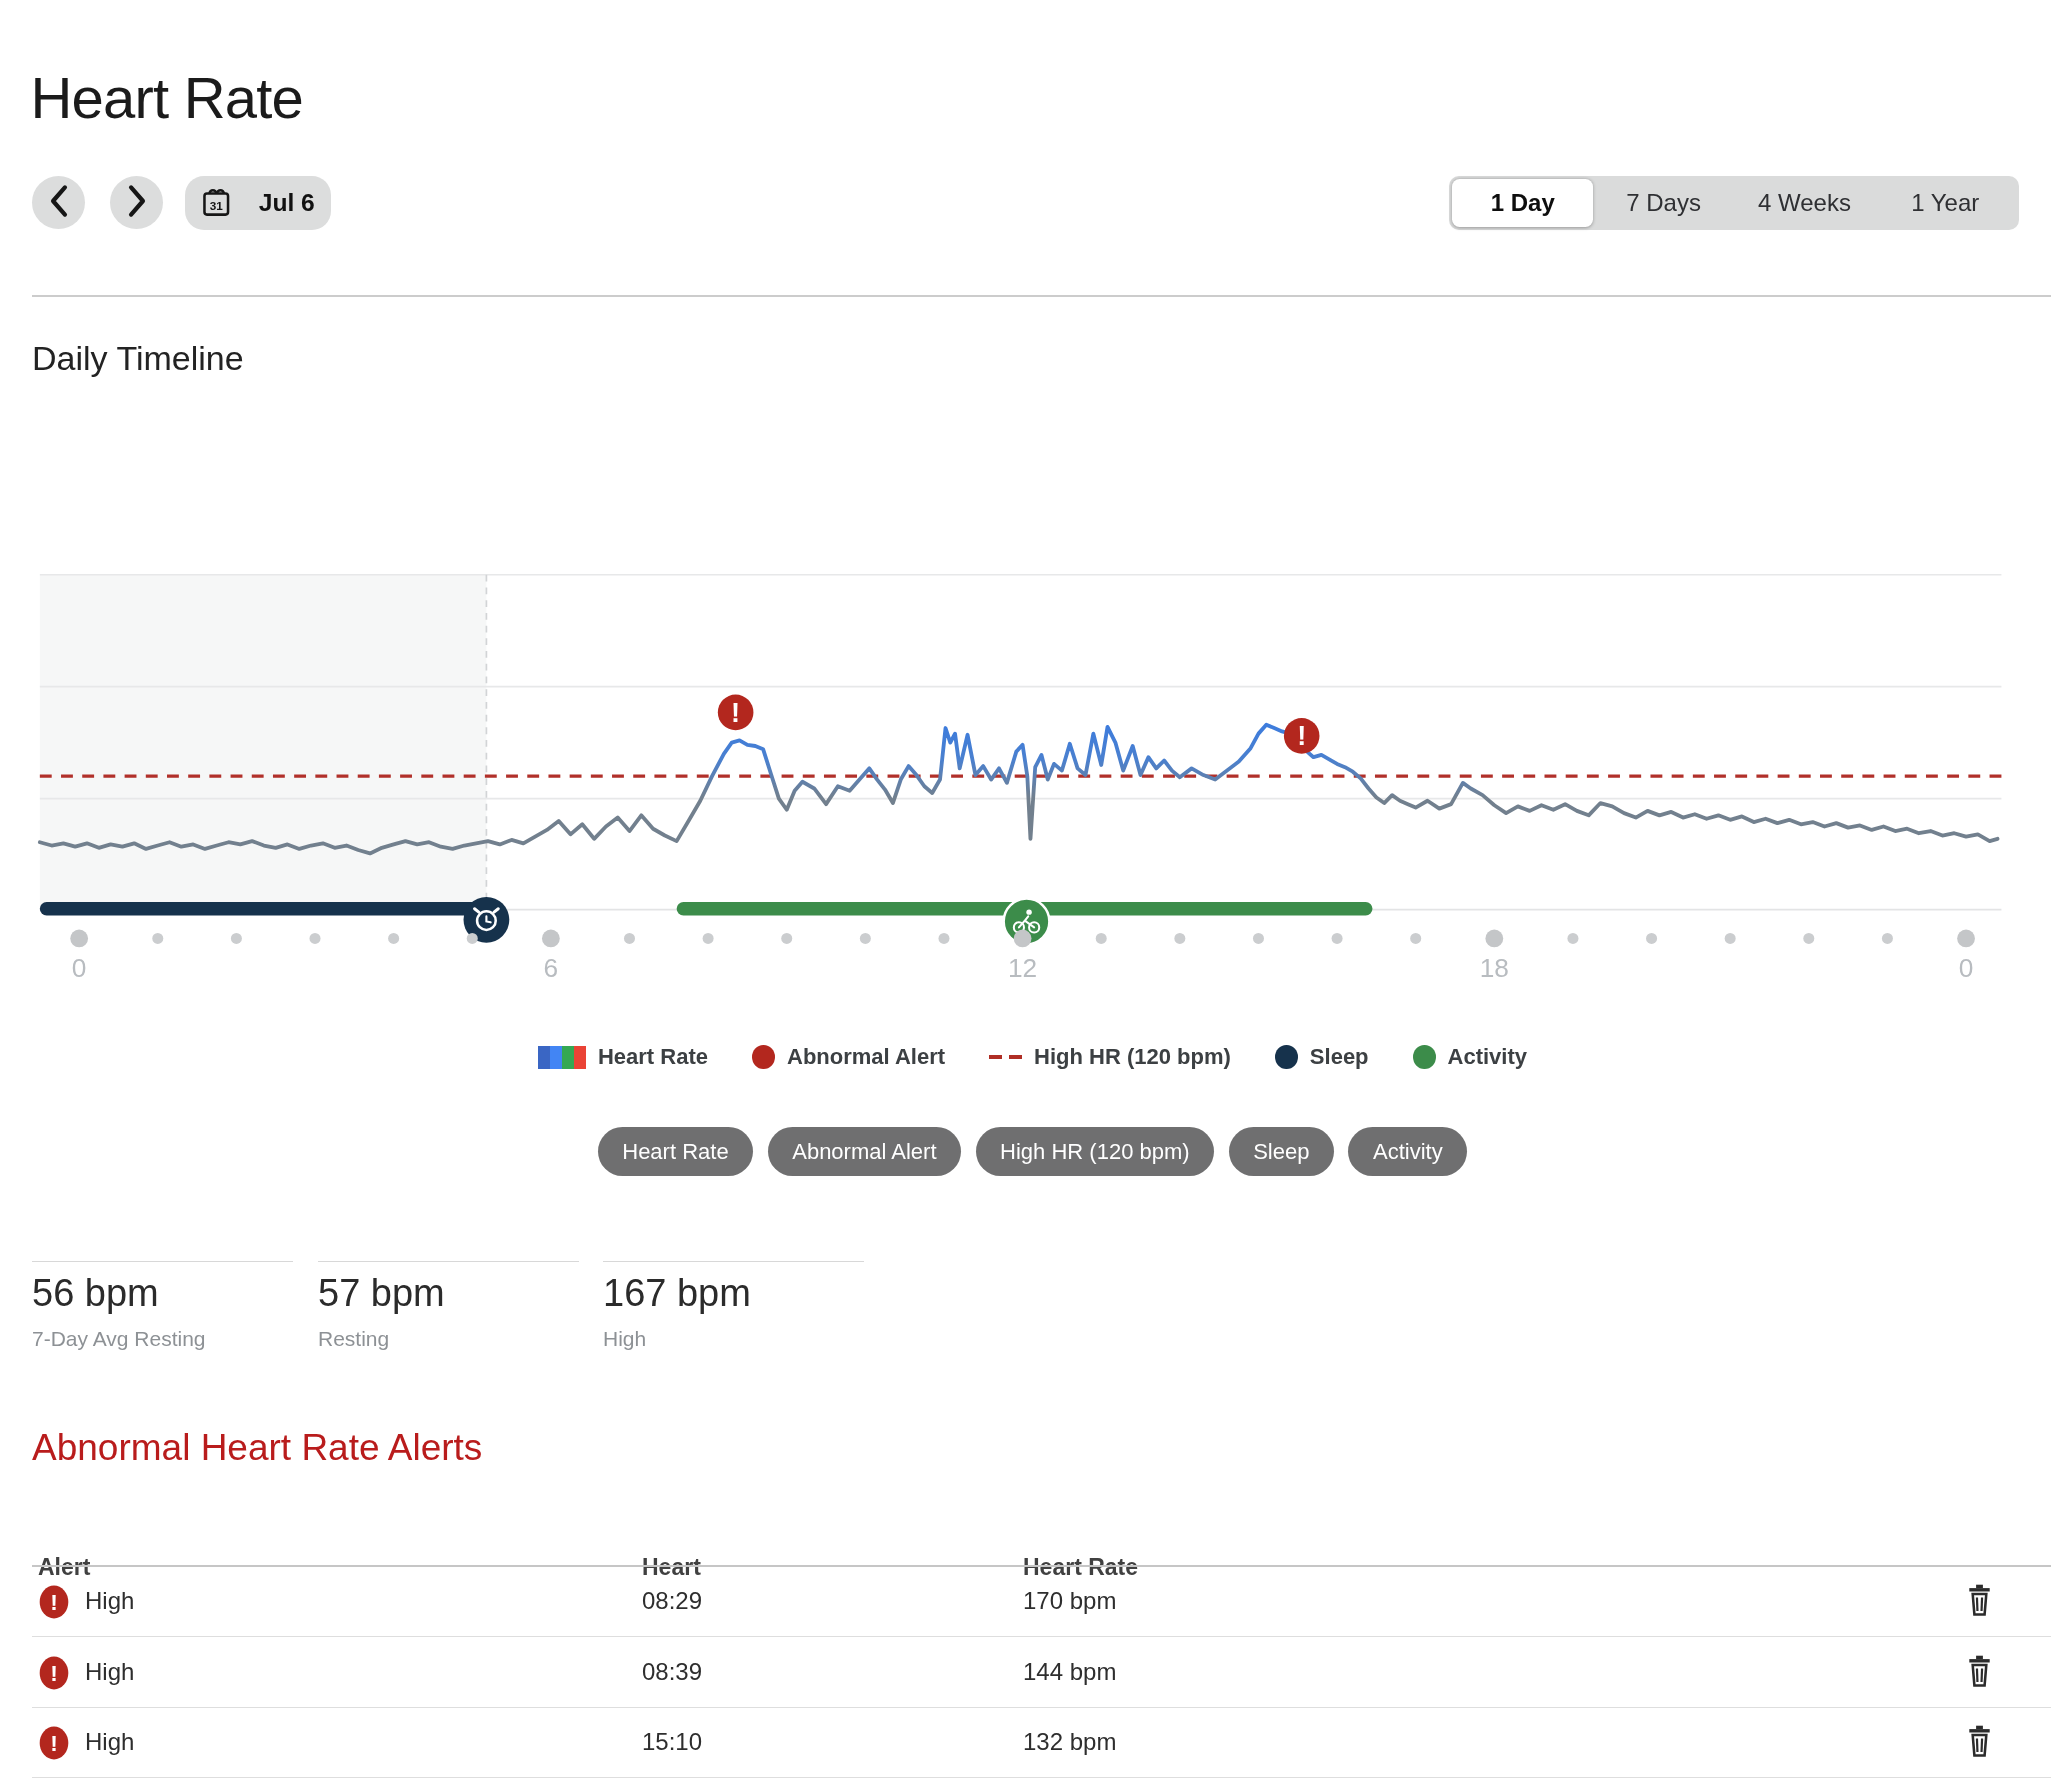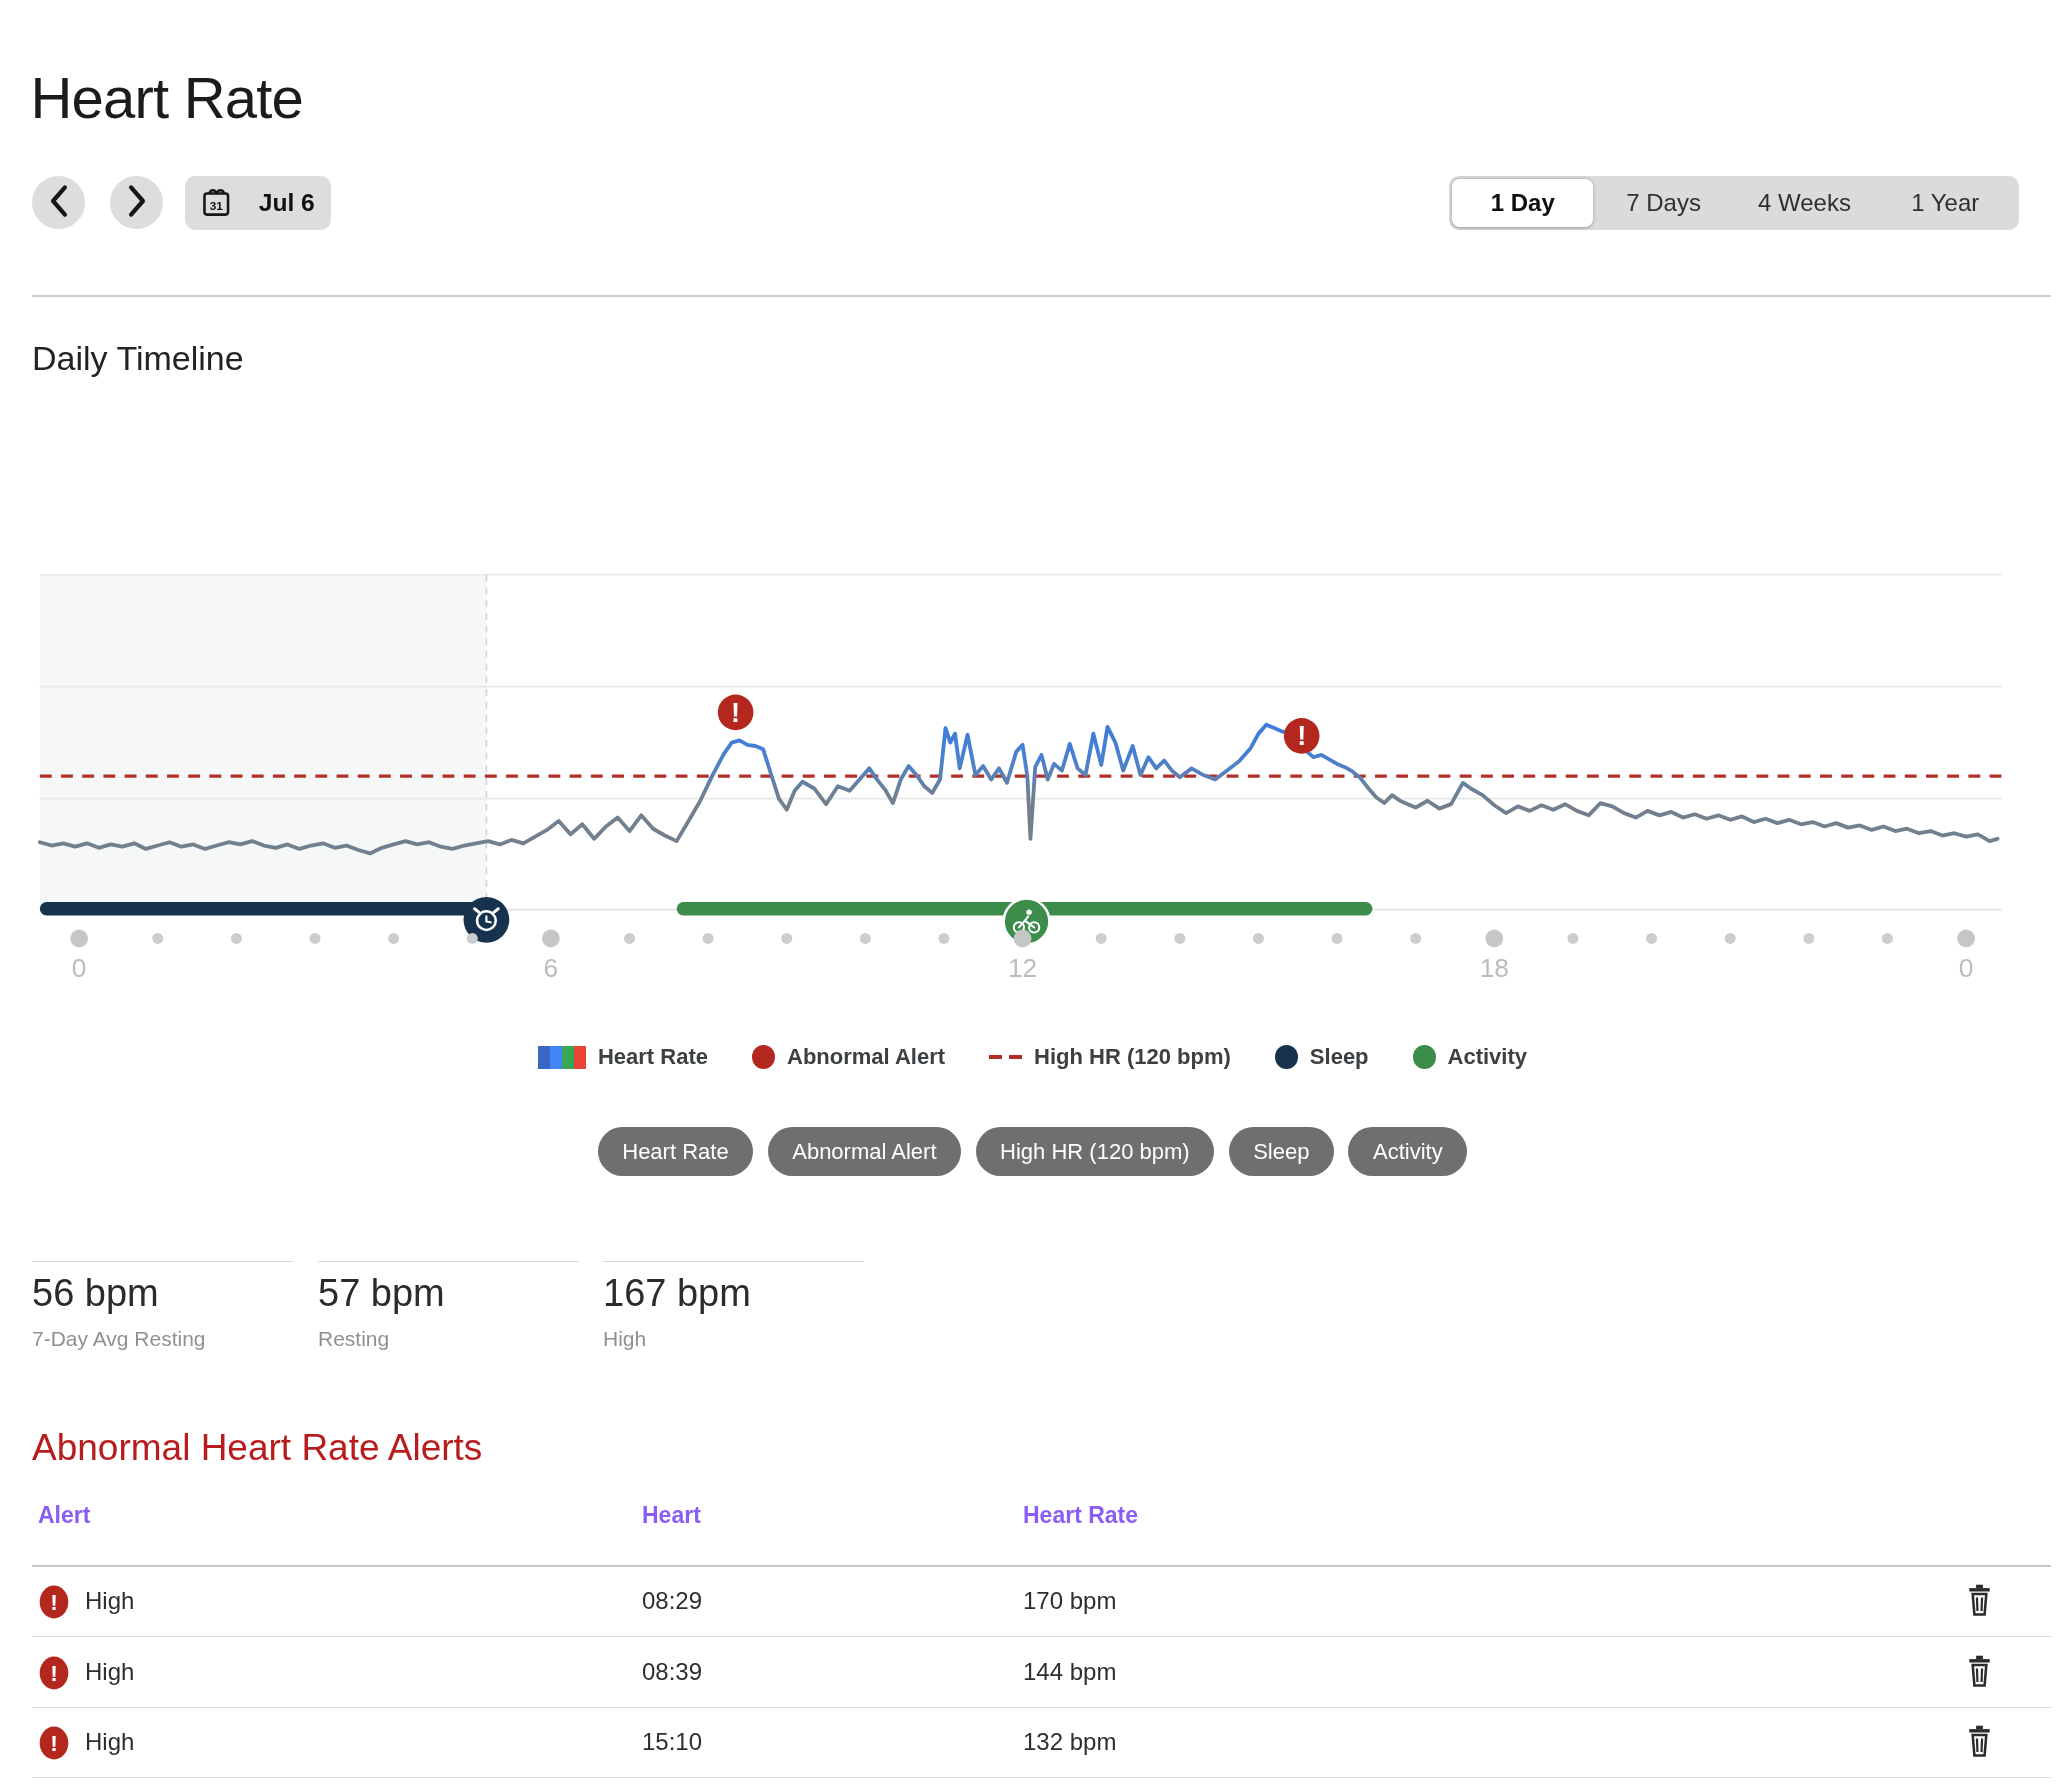--- a/index.html
+++ b/index.html
@@ -4,21 +4,21 @@
 <style>
   html,body{margin:0;padding:0;background:#ffffff;}
   body{width:2065px;height:1787px;position:relative;overflow:hidden;
        font-family:"Liberation Sans",sans-serif;color:#1f1f1f;}
   .abs{position:absolute;}
   
   #page-title{left:30.5px;top:25.4px;font-size:58px;font-weight:300;letter-spacing:-0.8px;color:#1b1b1b;}
   .nav-btn{width:53px;height:53px;border-radius:50%;background:#dcdddd;display:flex;
            align-items:center;justify-content:center;top:176px;cursor:pointer;}
   #prev-btn{left:32px;} #next-btn{left:110px;}
-  #date-btn{left:185px;top:176px;width:146px;height:54px;border-radius:10px;background:#dcdddd;
+  #date-btn{left:185px;top:176px;width:146px;height:54px;border-radius:19px;background:#dcdddd;
             display:flex;align-items:center;justify-content:center;gap:27px;cursor:pointer;}
   #date-btn .date-label{font-size:24.6px;font-weight:bold;color:#111;}
   .range-tabs{left:1449px;top:176px;width:570px;height:54px;background:#dadbdb;border-radius:10px;
               display:flex;padding:3.4px;box-sizing:border-box;}
   .range-tab{flex:1;display:flex;align-items:center;justify-content:center;font-size:24px;
              color:#2f3033;border-radius:7.6px;cursor:pointer;}
   .range-tab.active{background:#ffffff;font-weight:bold;color:#0e0e0e;box-shadow:0 0.8px 3.4px rgba(0,0,0,.3);}
   #top-divider{left:32px;top:295px;width:2019px;height:1.7px;background:#cccccc;}
   #section-title{left:32px;top:339px;font-size:34px;font-weight:300;color:#232323;}
   
@@ -35,21 +35,21 @@
   
   .pills-row{left:0;top:1127px;width:2065px;display:flex;justify-content:center;gap:14.4px;}
   .pill{background:#6f6f70;color:#fff;font-size:22px;height:49px;padding:0 24.6px;border-radius:24.6px;
         display:flex;align-items:center;justify-content:center;cursor:pointer;white-space:nowrap;}
   
   .stat{top:1261px;width:261px;border-top:1.7px solid #d8d8d8;padding-top:10.2px;}
   .stat-value{font-size:38px;font-weight:300;color:#2b2b2b;}
   .stat-label{font-size:21px;color:#8d9195;margin-top:12px;}
   
   #alerts-title{left:32px;top:1427px;font-size:37px;font-weight:300;color:#b91c1c;}
-  .col-header{top:1502px;font-size:23px;font-weight:bold;color:#8b5cf6;}
+  .col-header{top:1554px;font-size:23px;font-weight:bold;color:#404040;}
   #header-divider{left:32px;top:1565px;width:2019px;height:1.7px;background:#c6c6c6;}
   .alert-row{left:32px;width:2019px;height:70px;border-bottom:1.7px solid #dedede;}
   .alert-row .cell{position:absolute;top:0;height:70px;display:flex;align-items:center;font-size:24px;color:#2e2e2e;}
   .alert-icon{position:absolute;left:6px;top:18px;width:32px;height:36px;}
   .row-level{left:53px;} .row-time{left:610px;} .row-hr{left:991px;}
   .trash-btn{position:absolute;left:1930px;top:17px;width:34px;height:37px;cursor:pointer;
              background:none;border:none;padding:0;}
 </style>
 </head>
 <body>

